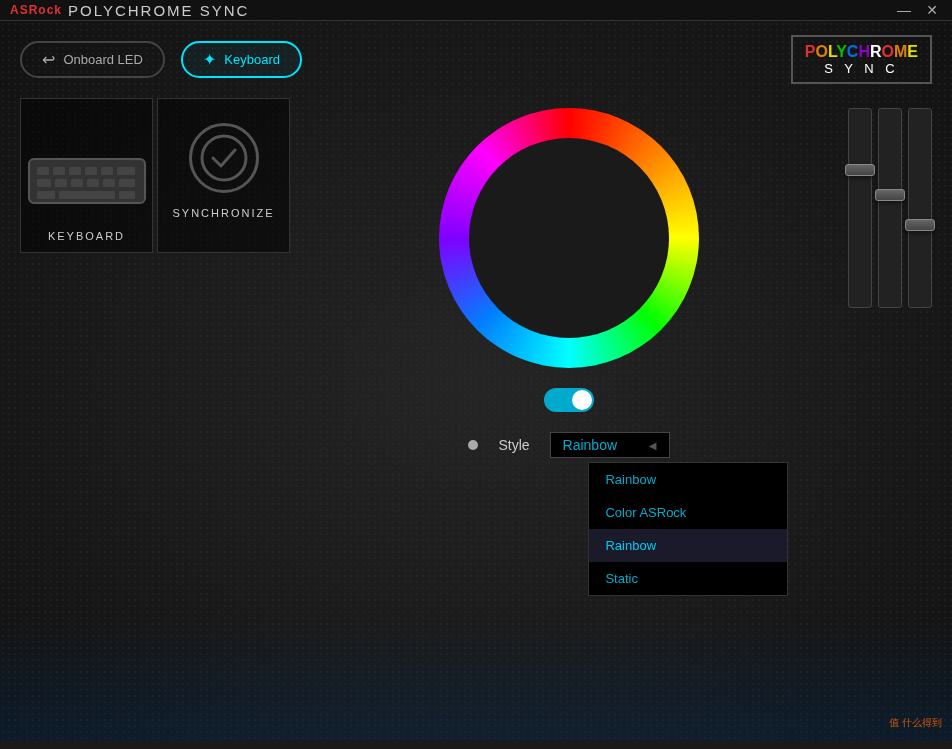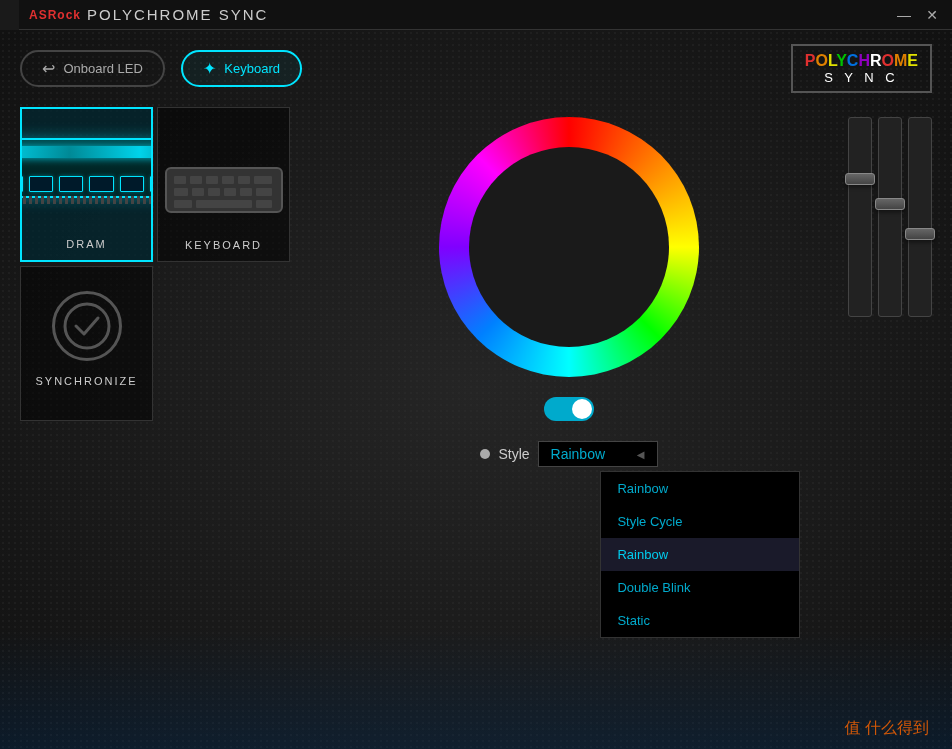--- a/index.html
+++ b/index.html
@@ -7,27 +7,26 @@
       width: 952px;
       height: 749px;
       background: #1a1a1a;
       font-family: 'Arial', sans-serif;
       overflow: hidden;
       position: relative;
     }
 
     
     .title-bar {
-      height: 30px;
+      height: 21px;
       background: #111;
       display: flex;
       align-items: center;
       padding: 0 10px;
       border-bottom: 1px solid #333;
-      margin-left: 19px;
     }
     .title-bar-logo {
       color: #e03030;
       font-weight: bold;
       font-size: 12px;
       letter-spacing: 1px;
     }
     .title-bar-title {
       color: #ccc;
       font-size: 15px;
@@ -343,21 +342,21 @@
     }
     .toggle-switch.on .toggle-knob {
       left: 28px;
     }
 
     
     .style-row {
       display: flex;
       align-items: center;
       justify-content: center;
-      gap: 8px;
+      gap: 20px;
       margin-top: 20px;
       position: relative;
     }
     .style-dot {
       width: 10px;
       height: 10px;
       border-radius: 50%;
       background: #aaa;
     }
     .style-label {
@@ -443,23 +442,23 @@
       right: 0;
       height: 120px;
       background: linear-gradient(180deg, transparent 0%, rgba(0,50,100,0.3) 100%);
       pointer-events: none;
     }
 
     
     .watermark {
       position: absolute;
       bottom: 10px;
-      right: 23px;
+      right: 10px;
       color: #ff6600;
-      font-size: 16px;
+      font-size: 10px;
       opacity: 0.8;
       z-index: 20;
     }
   </style>
 </head>
 <body>
 
 <div class="title-bar">
   <span class="title-bar-logo">ASRock</span>
   <span class="title-bar-title">POLYCHROME SYNC</span>
@@ -485,37 +484,20 @@
         <span class="r">P</span><span class="o">O</span><span class="y">L</span><span class="g">Y</span><span class="b">C</span><span class="v">H</span><span class="w">R</span><span class="r">O</span><span class="o">M</span><span class="y">E</span>
       </div>
       <div class="sync-text">S  Y  N  C</div>
     </div>
   </div>
 
   <div class="main-layout">
 
     <div class="device-grid">
 
-      <div class="device-card active">
-        <div class="dram-illustration">
-          <div class="dram-stick">
-            <div class="dram-led-strip"></div>
-            <div class="dram-slots">
-              <div class="dram-slot"></div>
-              <div class="dram-slot"></div>
-              <div class="dram-slot"></div>
-              <div class="dram-slot"></div>
-              <div class="dram-slot"></div>
-              <div class="dram-slot"></div>
-            </div>
-            <div class="dram-pins"></div>
-          </div>
-        </div>
-        <span class="device-label">DRAM</span>
-      </div>
 
 
 
       <div class="device-card">
         <div class="keyboard-illustration">
           <svg width="120" height="60" viewBox="0 0 120 60" fill="none">
             <rect x="2" y="8" width="116" height="44" rx="5" fill="#333" stroke="#555" stroke-width="2"></rect>
             <rect x="10" y="16" width="12" height="8" rx="1" fill="#444"></rect>
             <rect x="26" y="16" width="12" height="8" rx="1" fill="#444"></rect>
             <rect x="42" y="16" width="12" height="8" rx="1" fill="#444"></rect>
@@ -565,23 +547,22 @@
       <div class="style-row">
         <div class="style-dot"></div>
         <span class="style-label">Style</span>
         <div class="style-dropdown">
           <span>Rainbow</span>
           <span class="dropdown-arrow">◀</span>
         </div>
 
         <div class="dropdown-menu">
           <div class="dropdown-item">Rainbow</div>
-          <div class="dropdown-item">Style Cycle</div>
+          <div class="dropdown-item">Color ASRock</div>
           <div class="dropdown-item selected">Rainbow</div>
-          <div class="dropdown-item">Double Blink</div>
           <div class="dropdown-item">Static</div>
         </div>
       </div>
     </div>
 
     <div class="sliders-group">
       <div class="slider-container">
         <div class="slider-track">
           <div class="slider-thumb" style="top: 55px;"></div>
         </div>

